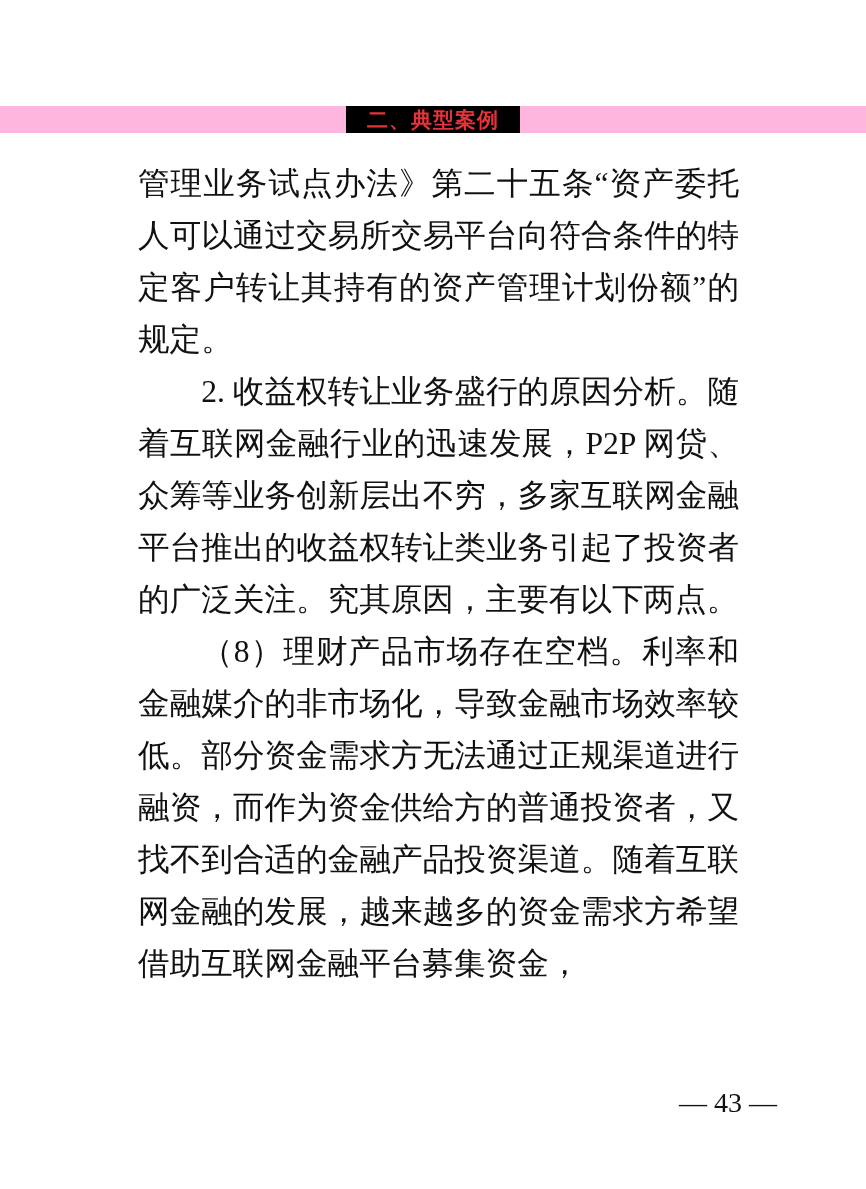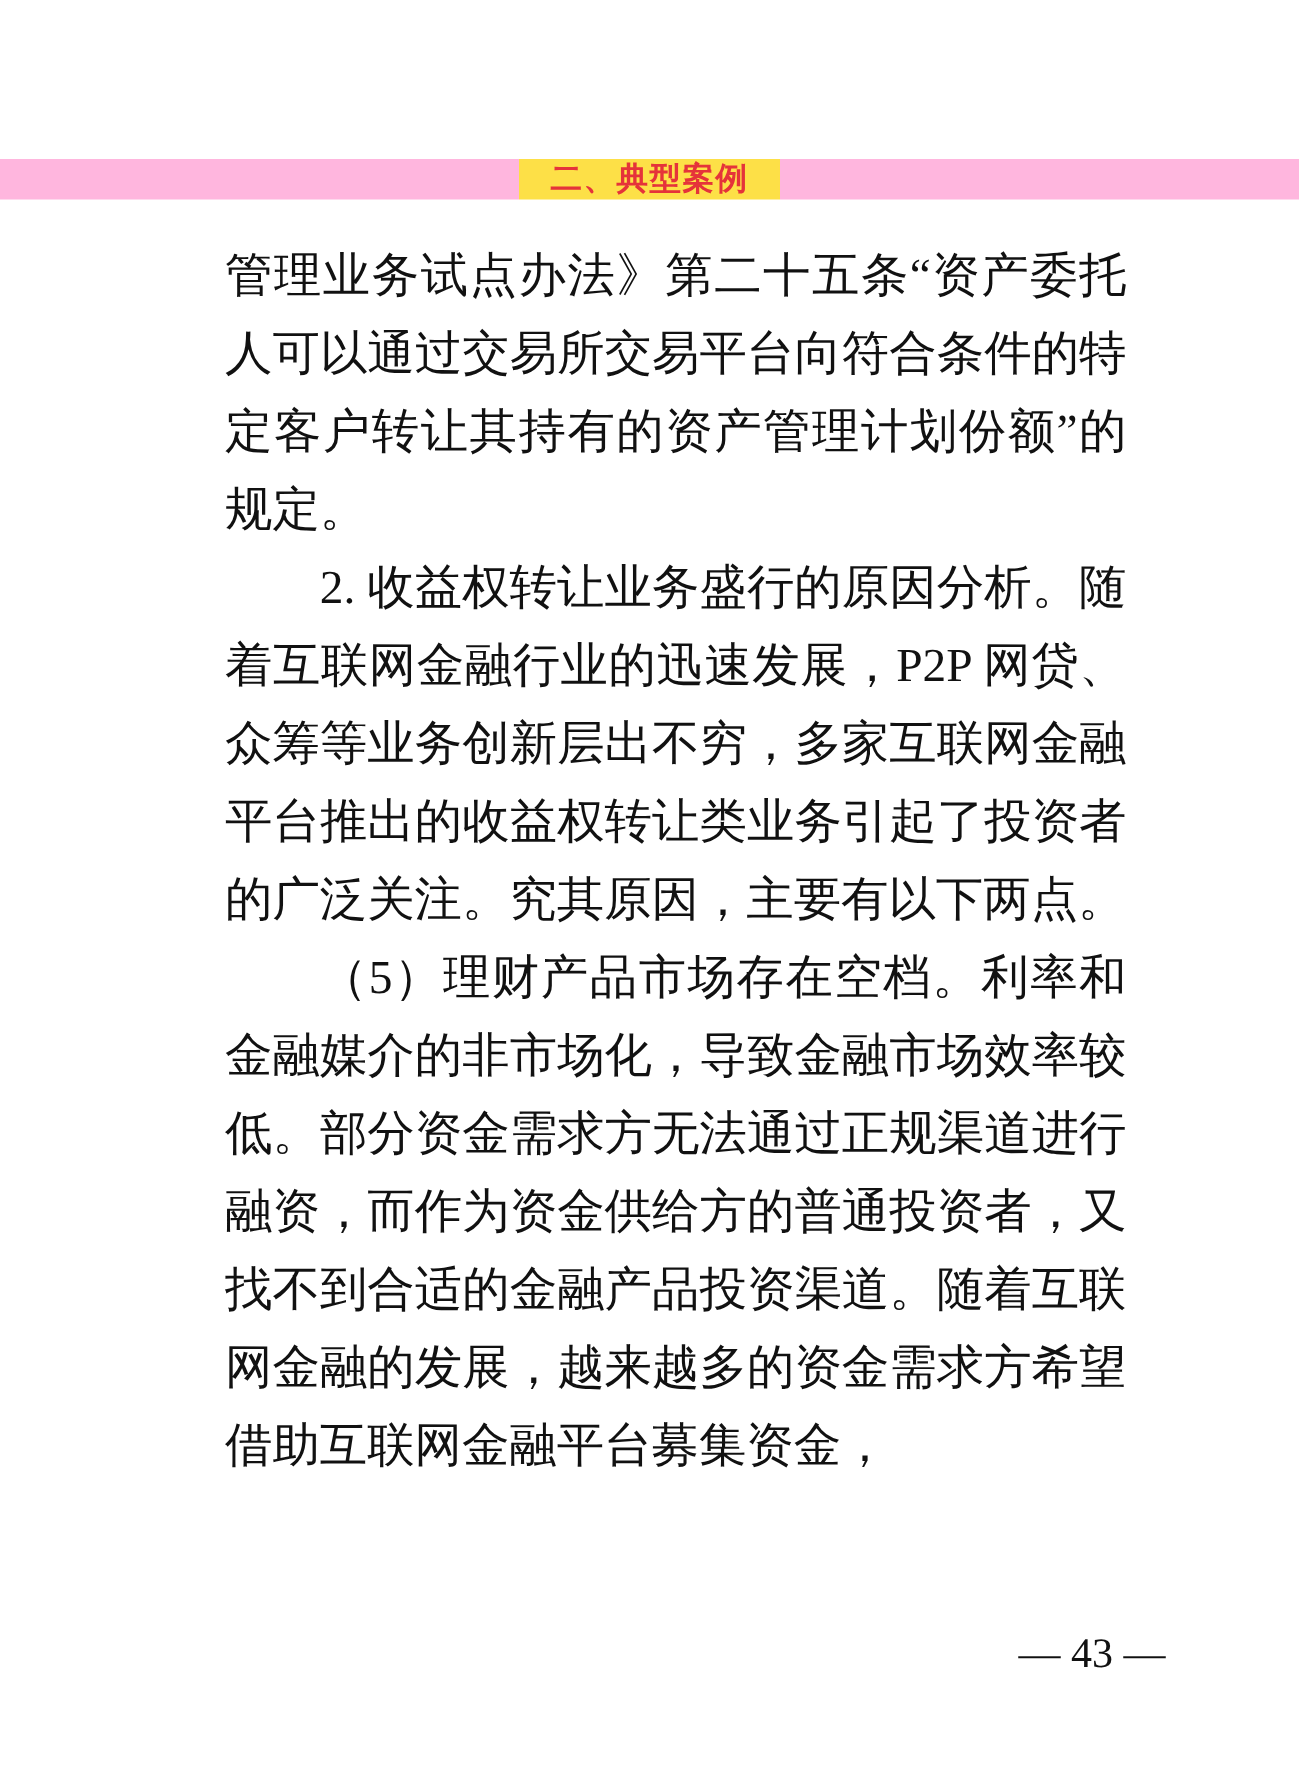--- a/index.html
+++ b/index.html
@@ -25,21 +25,21 @@
     height: 27px;
     display: flex;
     align-items: stretch;
   }
   .band-segment {
     flex: 1 1 0;
     background: var(--band-pink, #ffb6de);
   }
   .band-title-box {
     flex: 0 0 auto;
-    background: #fde047;
+    background: #000000;
     padding: 0 21px;
     display: flex;
     align-items: center;
     justify-content: center;
     min-width: 126px;
   }
   .band-title {
     font-family: "Liberation Sans", "DejaVu Sans", sans-serif;
     font-weight: bold;
     font-size: 21px;
@@ -53,21 +53,20 @@
   .body-text {
     position: absolute;
     top: 158px;
     left: 138px;
     width: 601px;
     font-size: 31.6px;
     line-height: 52px;
     color: var(--text-black, #111111);
     text-align: justify;
     text-justify: inter-character;
-    margin-left: 12px;
   }
   .body-text p {
     margin: 0;
     padding: 0;
   }
   .body-text p.indent {
     text-indent: 2em;
   }
 
   
@@ -90,18 +89,18 @@
     <div class="band-segment"></div>
     <div class="band-title-box">
       <span class="band-title">二、典型案例</span>
     </div>
     <div class="band-segment"></div>
   </div>
 
   <div class="body-text">
     <p>管理业务试点办法》第二十五条“资产委托人可以通过交易所交易平台向符合条件的特定客户转让其持有的资产管理计划份额”的规定。</p>
     <p class="indent">2. 收益权转让业务盛行的原因分析。随着互联网金融行业的迅速发展，P2P 网贷、众筹等业务创新层出不穷，多家互联网金融平台推出的收益权转让类业务引起了投资者的广泛关注。究其原因，主要有以下两点。</p>
-    <p class="indent">（5）理财产品市场存在空档。利率和金融媒介的非市场化，导致金融市场效率较低。部分资金需求方无法通过正规渠道进行融资，而作为资金供给方的普通投资者，又找不到合适的金融产品投资渠道。随着互联网金融的发展，越来越多的资金需求方希望借助互联网金融平台募集资金，</p>
+    <p class="indent">（8）理财产品市场存在空档。利率和金融媒介的非市场化，导致金融市场效率较低。部分资金需求方无法通过正规渠道进行融资，而作为资金供给方的普通投资者，又找不到合适的金融产品投资渠道。随着互联网金融的发展，越来越多的资金需求方希望借助互联网金融平台募集资金，</p>
   </div>
 
   <div class="page-number">— 43 —</div>
 
 </div>
 
 </body></html>

